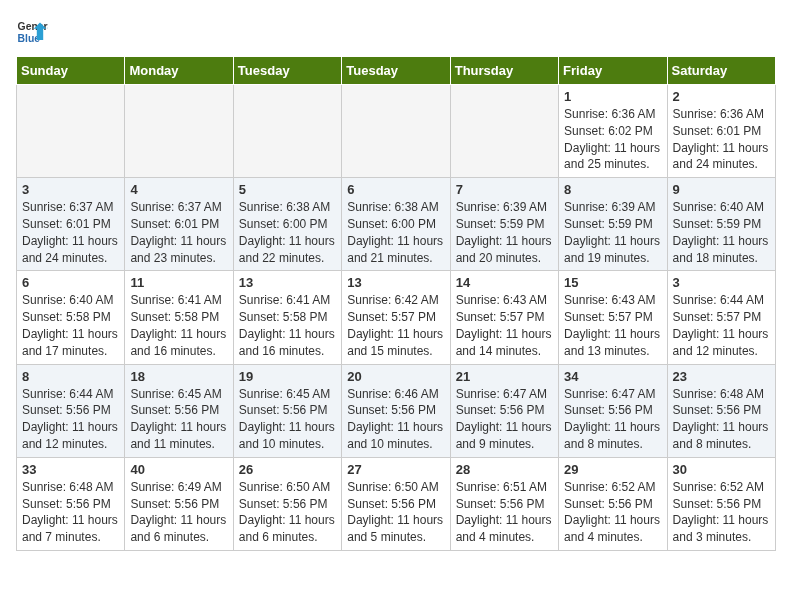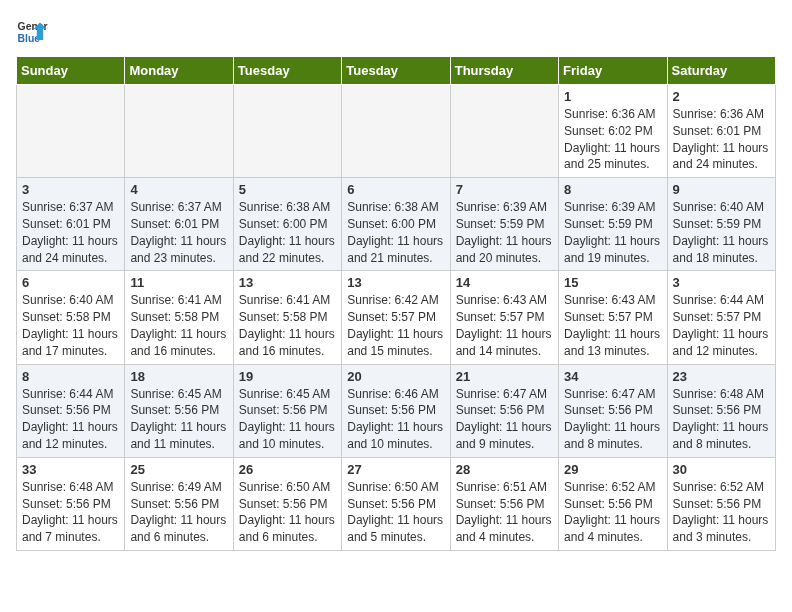--- a/index.html
+++ b/index.html
@@ -212,21 +212,21 @@
           <span class="day-num">23</span>
           <div class="day-info">Sunrise: 6:48 AM<br>Sunset: 5:56 PM<br>Daylight: 11 hours<br>and 8 minutes.</div>
         </td>
       </tr>
       <tr>
         <td>
           <span class="day-num">33</span>
           <div class="day-info">Sunrise: 6:48 AM<br>Sunset: 5:56 PM<br>Daylight: 11 hours<br>and 7 minutes.</div>
         </td>
         <td>
-          <span class="day-num">25</span>
+          <span class="day-num">40</span>
           <div class="day-info">Sunrise: 6:49 AM<br>Sunset: 5:56 PM<br>Daylight: 11 hours<br>and 6 minutes.</div>
         </td>
         <td>
           <span class="day-num">26</span>
           <div class="day-info">Sunrise: 6:50 AM<br>Sunset: 5:56 PM<br>Daylight: 11 hours<br>and 6 minutes.</div>
         </td>
         <td>
           <span class="day-num">27</span>
           <div class="day-info">Sunrise: 6:50 AM<br>Sunset: 5:56 PM<br>Daylight: 11 hours<br>and 5 minutes.</div>
         </td>

